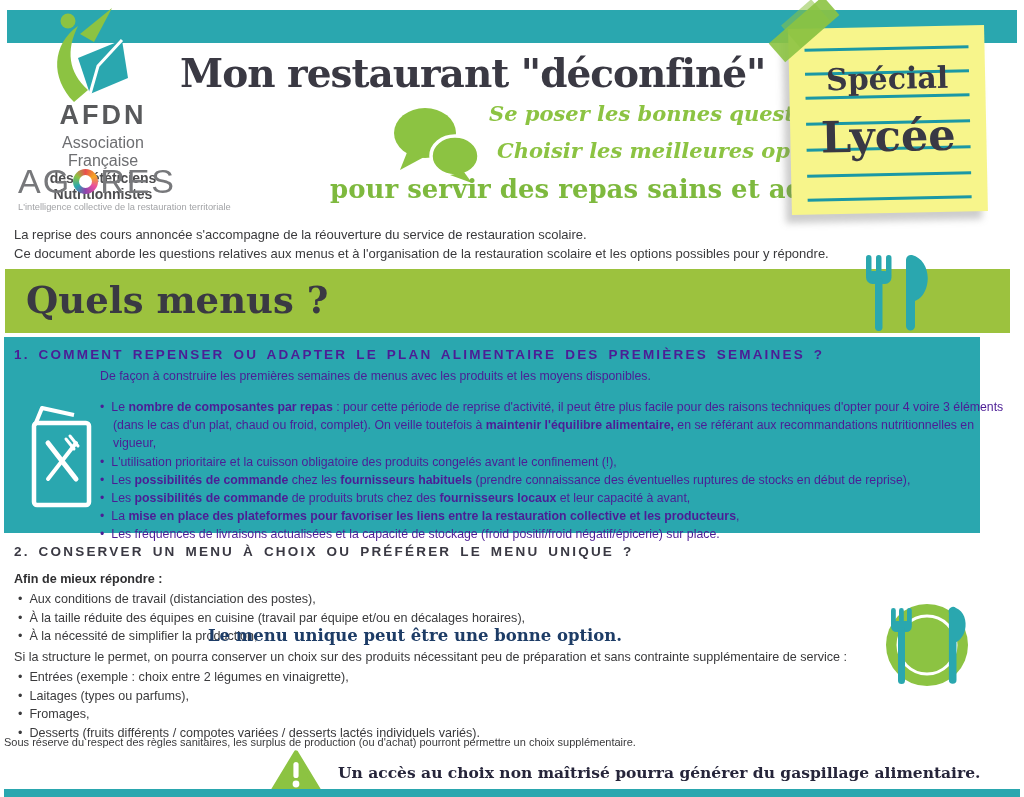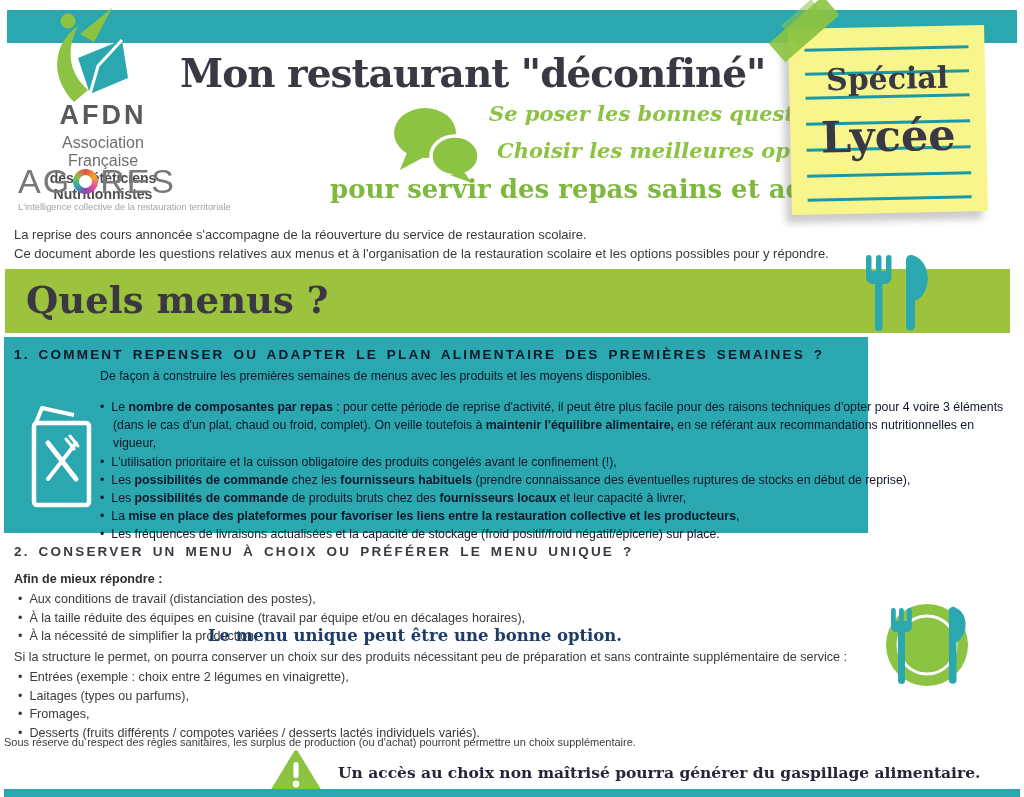--- a/index.html
+++ b/index.html
@@ -40,21 +40,21 @@
   
   .intro1{left:14px;top:227px;font-size:13px;}
   .intro2{left:14px;top:246px;font-size:13px;}
 
   
   .green-band{left:5px;top:269px;width:1005px;height:64px;background:#9cc23e;}
   .band-title{left:26px;top:278px;font-size:37px;color:#3a3943;white-space:nowrap;}
   .forkknife{left:856px;top:254px;}
 
   
-  .sec1{left:4px;top:337px;width:864px;height:196px;background:#2aa7af;color:#0f172a;}
+  .sec1{left:4px;top:337px;width:976px;height:196px;background:#2aa7af;color:#4c1d95;}
   .sec1-heading{position:absolute;left:10px;top:10px;font-size:13.5px;font-weight:bold;letter-spacing:2.2px;word-spacing:3px;white-space:nowrap;}
   .sec1-lead1{position:absolute;left:96px;top:32px;font-size:12.3px;}
   .sec1-lead2{position:absolute;left:96px;top:50px;font-size:12.3px;}
   .menu-icon{position:absolute;left:22px;top:66px;}
   .sec1 ul{position:absolute;left:96px;top:61px;width:914px;margin:0;padding:0;list-style:none;
            font-size:12.3px;line-height:18.2px;}
   .sec1 li{padding-left:13px;}
   .sec1 li::before{content:"•";margin-left:-13px;margin-right:7px;}
 
   
@@ -154,21 +154,21 @@
       <rect x="8" y="20" width="55" height="82" rx="3" fill="none" stroke="#ffffff" stroke-width="4.5"></rect>
       <line x1="22" y1="40" x2="50" y2="76" stroke="#ffffff" stroke-width="5" stroke-linecap="round"></line>
       <line x1="50" y1="40" x2="22" y2="76" stroke="#ffffff" stroke-width="4" stroke-linecap="round"></line>
       <line x1="44" y1="33" x2="52" y2="43" stroke="#ffffff" stroke-width="3" stroke-linecap="round"></line>
       <line x1="40" y1="36" x2="48" y2="46" stroke="#ffffff" stroke-width="3" stroke-linecap="round"></line>
     </svg>
     <ul>
         <li><span>Le </span><b>nombre de composantes par repas</b><span> : pour cette période de reprise d'activité, il peut être plus facile pour des raisons techniques d'opter pour 4 voire 3 éléments (dans le cas d'un plat, chaud ou froid, complet). On veille toutefois à </span><b>maintenir l'équilibre alimentaire,</b><span> en se référant aux recommandations nutritionnelles en vigueur,</span></li>
         <li><span>L'utilisation prioritaire et la cuisson obligatoire des produits congelés avant le confinement (!),</span></li>
         <li><span>Les </span><b>possibilités de commande</b><span> chez les </span><b>fournisseurs habituels</b><span> (prendre connaissance des éventuelles ruptures de stocks en début de reprise),</span></li>
-        <li><span>Les </span><b>possibilités de commande</b><span> de produits bruts chez des </span><b>fournisseurs locaux</b><span> et leur capacité à livrer,</span></li>
+        <li><span>Les </span><b>possibilités de commande</b><span> de produits bruts chez des </span><b>fournisseurs locaux</b><span> et leur capacité à avant,</span></li>
         <li><span>La </span><b>mise en place des plateformes pour favoriser les liens entre la restauration collective et les producteurs</b><span>,</span></li>
         <li><span>Les fréquences de livraisons actualisées et la capacité de stockage (froid positif/froid négatif/épicerie) sur place.</span></li>
       </ul>
   </div>
 
   <div class="abs sec2-heading">2. CONSERVER UN MENU À CHOIX OU PRÉFÉRER LE MENU UNIQUE ?</div>
   <div class="abs sec2-lead">Afin de mieux répondre :</div>
   <ul class="abs list2 ul-a">
       <li>Aux conditions de travail (distanciation des postes),</li>
       <li>À la taille réduite des équipes en cuisine (travail par équipe et/ou en décalages horaires),</li>

